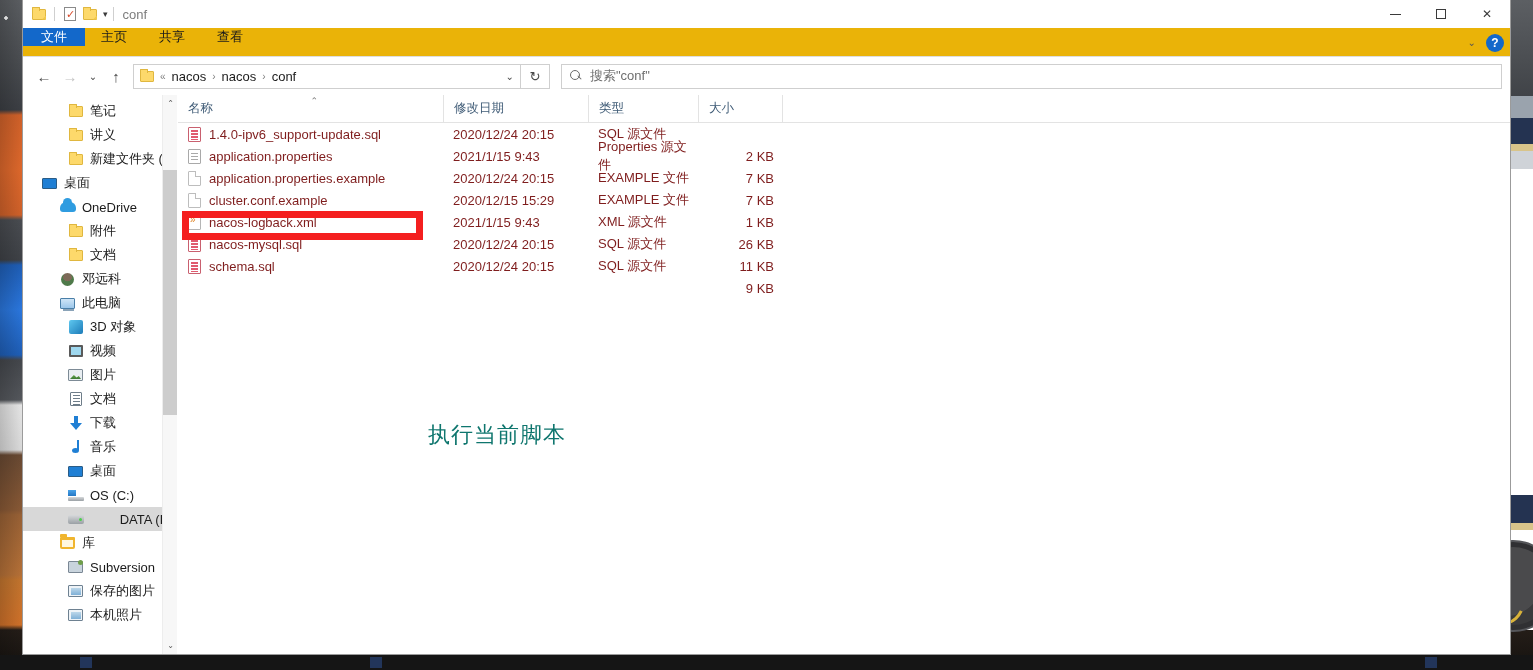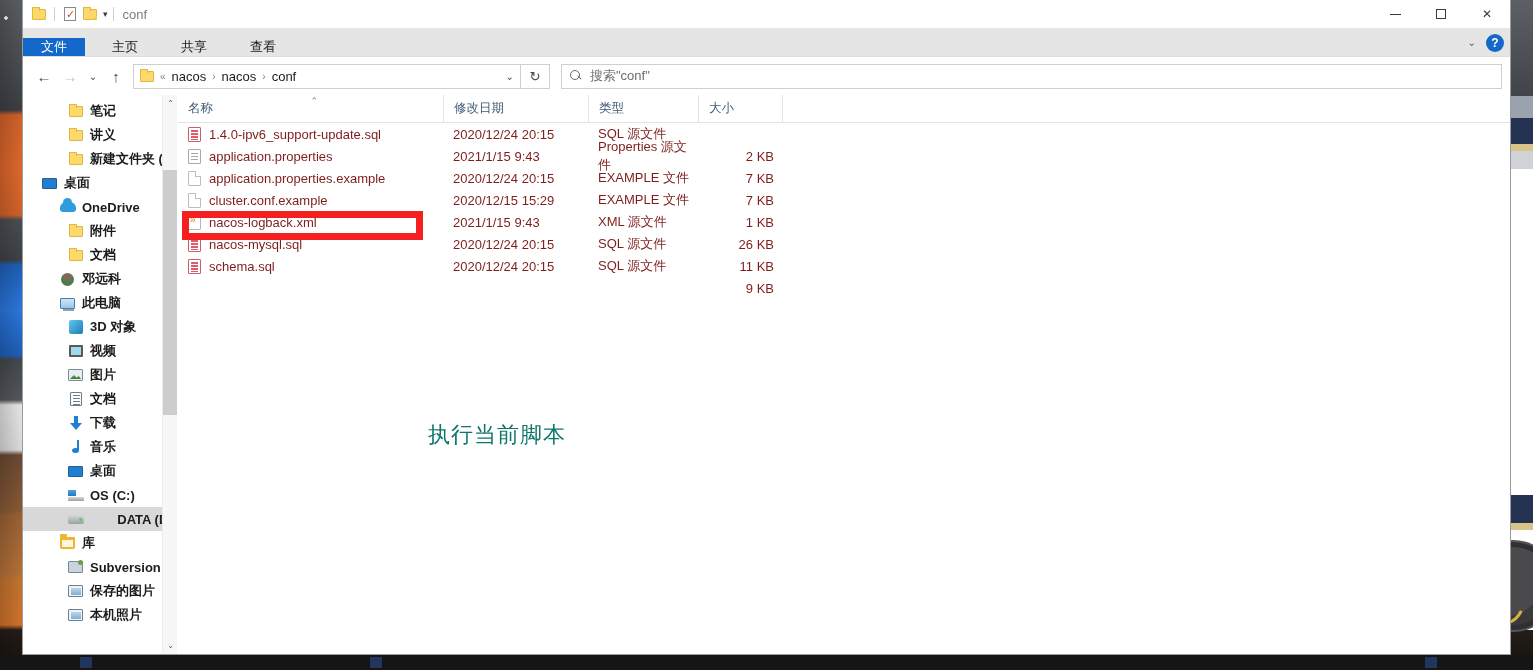--- a/index.html
+++ b/index.html
@@ -96,22 +96,22 @@
   .win-btns { position:absolute; right:0; top:0; height:28px; display:flex; }
   .win-btn {
     width:46px; height:28px; display:flex; align-items:center; justify-content:center;
     font-size:12px; color:#3a3a3a;
   }
   .sq { width:10px; height:10px; border:1px solid #3a3a3a; }
   .dash { width:11px; height:1px; background:#3a3a3a; }
 
   
   #ribbon {
-    height:29px; flex:0 0 29px; display:flex; align-items:flex-end;
-    background:#e5e5e5; border-bottom:1px solid #dedede; position:relative;gap:11px;
+    height:29px; flex:0 0 29px; display:flex; align-items:flex-start;
+    background:#eab308; border-bottom:1px solid #dedede; position:relative;
   }
   .tab {
     padding:0 16px; display:flex; align-items:center; font-size:13px; color:#1b1b1b;
   }
   .tab.file { background:#1368ca; color:#ffffff; padding:0 18px; }
   .ribbon-right { position:absolute; right:6px; top:0; height:29px; display:flex; align-items:center; gap:10px; }
   .rb-caret { font-size:10px; color:#555; }
   .help-btn {
     width:18px; height:18px; border-radius:50%; background:#1368ca; color:#fff;
     font-size:12px; font-weight:bold; display:flex; align-items:center; justify-content:center;
@@ -152,21 +152,21 @@
   }
   #search-text { font-size:13px; color:#6e6e6e; }
 
   
   #body { flex:1 1 auto; display:flex; min-height:0; }
 
   #navpane {
     flex:0 0 155px; position:relative; overflow:hidden; background:#ffffff;
     border-right:1px solid #ffffff;
   }
-  .tree { padding-top:4px;font-weight:bold; }
+  .tree { padding-top:4px; }
   .tree-item {
     height:24px; display:flex; align-items:center; font-size:13px; color:#1b1b1b;
     white-space:nowrap;
   }
   .tree-item.sel { background:#d8d8d8;justify-content:space-between; }
   .ti-icon { width:17px; height:17px; margin-right:6px; flex:0 0 17px;
              display:flex; align-items:center; justify-content:center; }
   .ind1 { padding-left:36px; }
   .ind0 { padding-left:18px; }
   .ind2 { padding-left:44px; }

